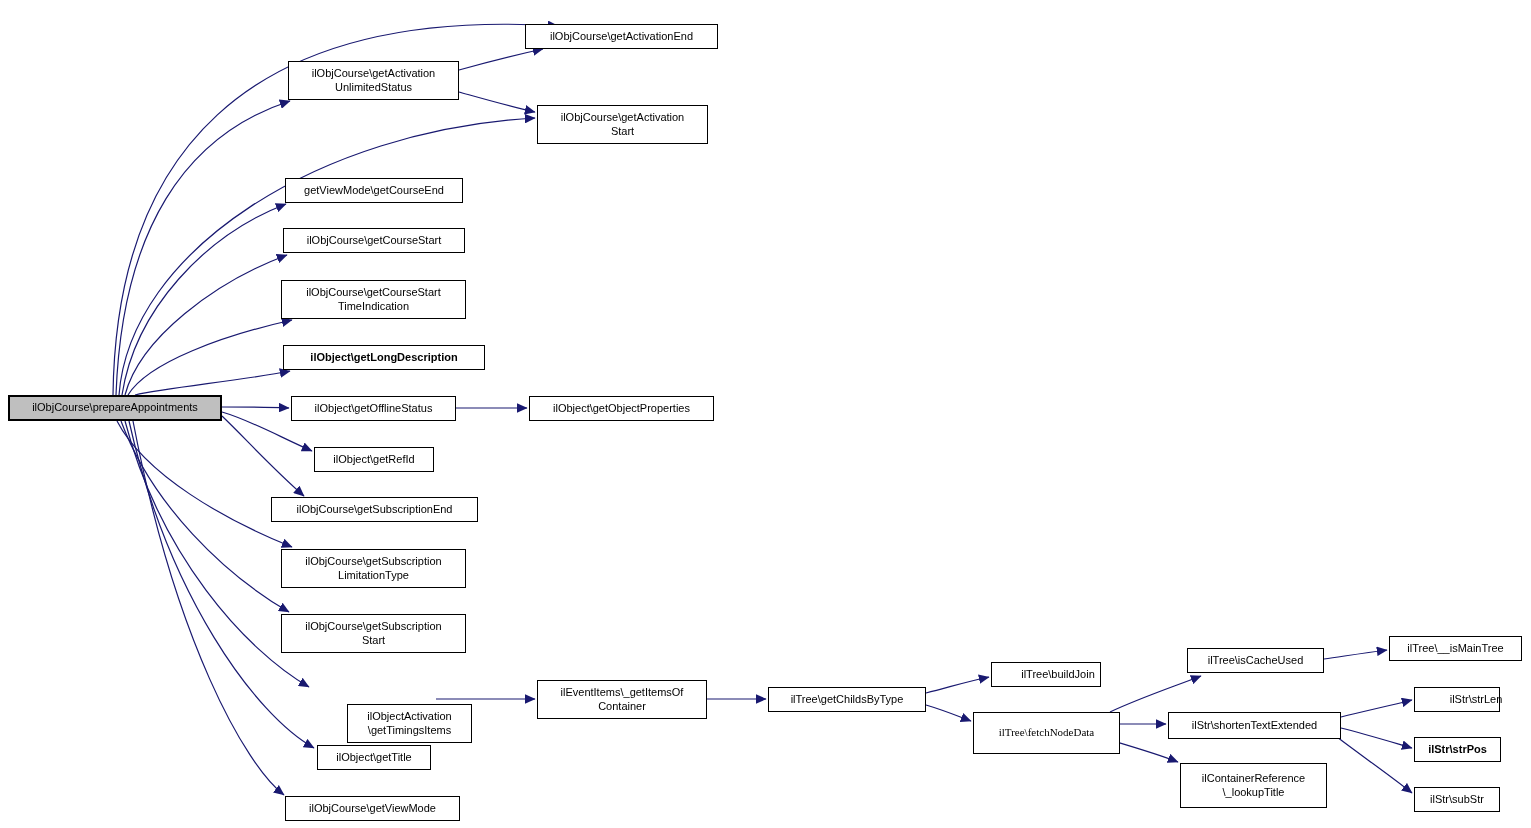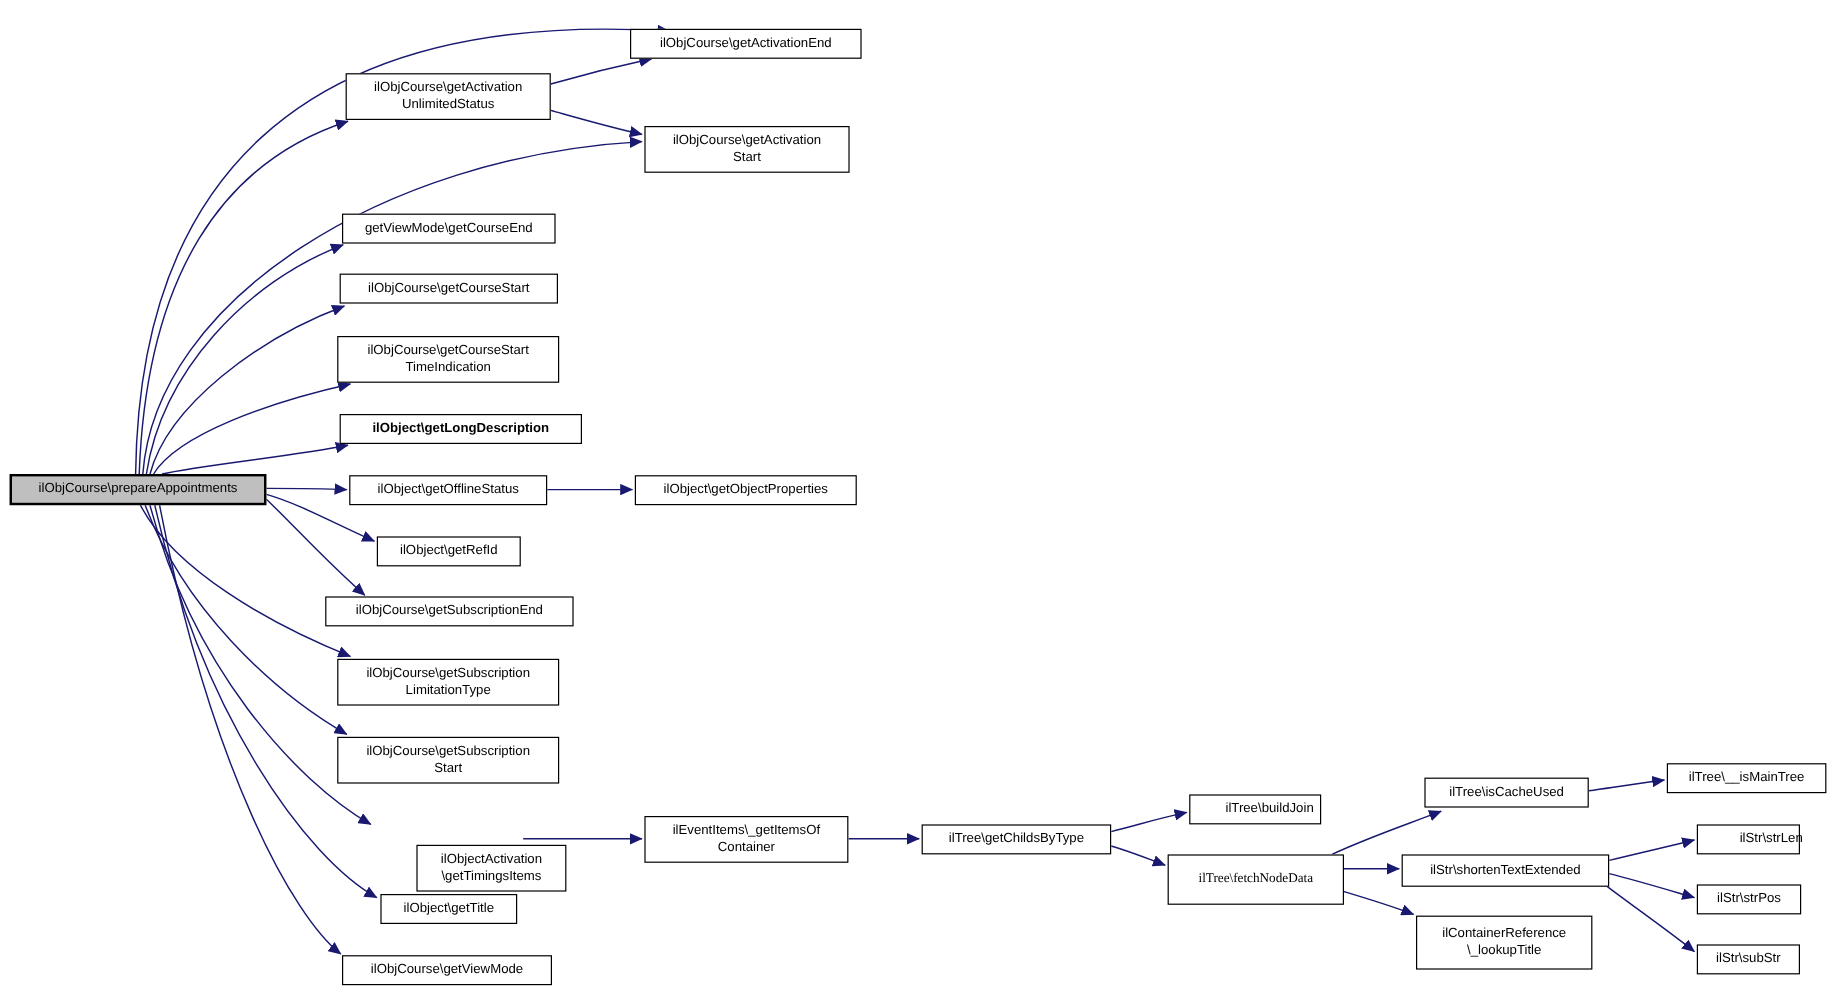--- a/index.html
+++ b/index.html
@@ -112,18 +112,18 @@
 Container</div>
       <div class="node" style="left: 317px; top: 745px; width: 114px; height: 25px;">ilObject\getTitle</div>
       <div class="node" style="left: 285px; top: 796px; width: 175px; height: 25px;">ilObjCourse\getViewMode</div>
       <div class="node" style="left: 768px; top: 687px; width: 158px; height: 25px;">ilTree\getChildsByType</div>
       <div class="node" style="left: 991px; top: 662px; width: 110px; height: 25px; padding-left: 26px;">ilTree\buildJoin</div>
       <div class="node" style="left: 973px; top: 712px; width: 147px; height: 42px; font-family: Liberation Serif, serif;">ilTree\fetchNodeData</div>
       <div class="node" style="left: 1187px; top: 648px; width: 137px; height: 25px;">ilTree\isCacheUsed</div>
       <div class="node" style="left: 1389px; top: 636px; width: 133px; height: 25px;">ilTree\__isMainTree</div>
       <div class="node" style="left: 1168px; top: 712px; width: 173px; height: 27px;">ilStr\shortenTextExtended</div>
       <div class="node" style="left: 1414px; top: 687px; width: 86px; height: 25px; padding-left: 40px;">ilStr\strLen</div>
-      <div class="node" style="left: 1414px; top: 737px; width: 87px; height: 25px;">ilStr\strPos</div>
+      <div class="node" style="left: 1414px; top: 737px; width: 87px; height: 25px; font-weight: bold;">ilStr\strPos</div>
       <div class="node" style="left: 1180px; top: 763px; width: 147px; height: 45px;">ilContainerReference
 \_lookupTitle</div>
       <div class="node" style="left: 1414px; top: 787px; width: 86px; height: 25px;">ilStr\subStr</div>
     </div>
 </div>
 
 </body></html>

